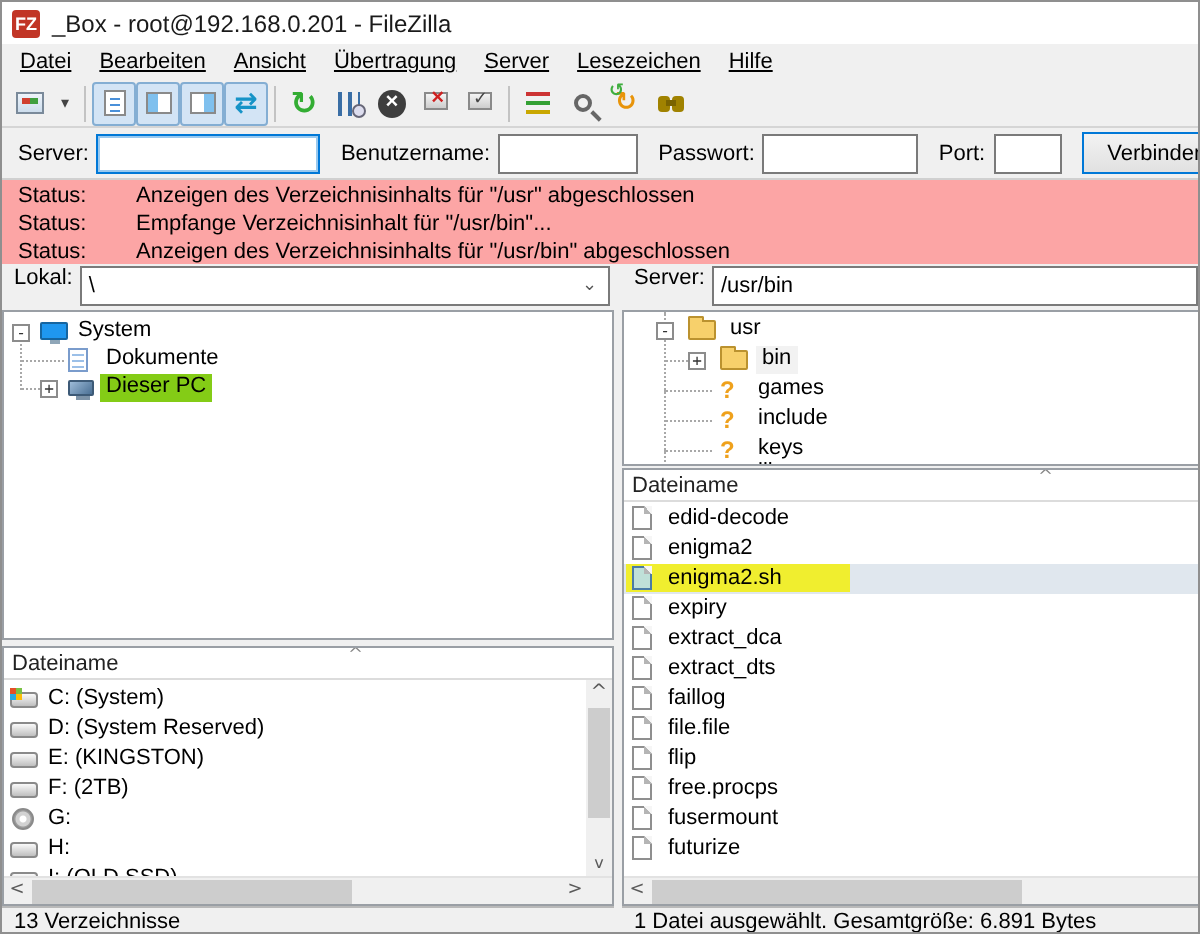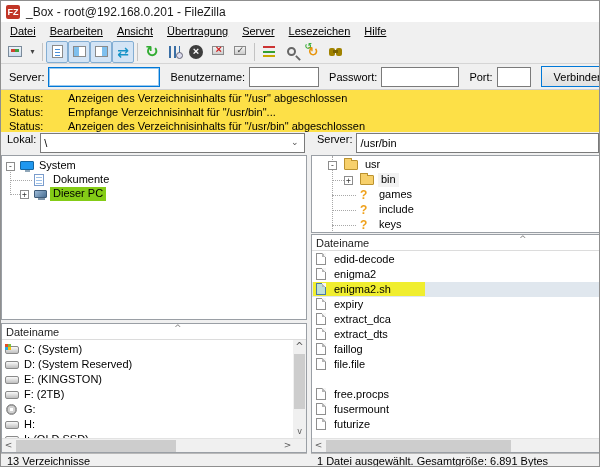--- a/index.html
+++ b/index.html
@@ -48,21 +48,21 @@
   .ic-bino::before { content:''; position:absolute; left:4px; top:2px; width:5px; height:3px; background:#7a6300; }
 
   
   .quickbar { position:absolute; left:0; top:63px; width:100%; height:25px; background:#f0f0f0; display:flex; align-items:center; padding-left:8px; gap:4px; }
   .quickbar label { white-space:nowrap; }
   .qinput { height:20px; border:1px solid #7a7a7a; background:#fff; font:11px "Liberation Sans",sans-serif; padding:0 3px; }
   .qinput.focused { border:1px solid #0078d7; box-shadow:0 0 0 1px #99c9ef inset; }
   .connect-btn { height:21px; padding:0 12px; background:linear-gradient(#f2f2f2,#e1e1e1); border:1px solid #0078d7; font:11px "Liberation Sans",sans-serif; margin-left:6px; }
 
   
-  .log { position:absolute; left:0; top:88px; width:100%; height:43px; background:#fde047; border-top:1px solid #d0d0d0; padding-top:1px; }
+  .log { position:absolute; left:0; top:88px; width:100%; height:43px; background:#fca5a5; border-top:1px solid #d0d0d0; padding-top:1px; }
   .log-row { height:14px; line-height:14px; white-space:nowrap; }
   .log-type { display:inline-block; width:67px; padding-left:8px; }
 
   
   .main { position:absolute; left:0; top:131px; width:100%; height:336px; background:#f0f0f0; }
   .pane-box { position:absolute; background:#fff; border:1px solid #9a9fa5; overflow:hidden; }
   .pathbar { position:absolute; height:22px; display:flex; background:#f0f0f0; }
   .pathbar label { padding:0 4px 0 6px; }
   .combo { flex:1; height:20px; border:1px solid #7a7a7a; background:#fff; font:11px "Liberation Sans",sans-serif; padding:0 3px; margin-right:2px; }
   .combo-chevron { position:absolute; right:8px; top:7px; width:8px; height:8px; }
@@ -355,20 +355,24 @@
           <span class="rlabel">extract_dts</span>
         </div>
       <div class="lrow" style="top:107px">
           <span class="ifile" style="left:4px"></span>
           <span class="rlabel">faillog</span>
         </div>
       <div class="lrow" style="top:122px">
           <span class="ifile" style="left:4px"></span>
           <span class="rlabel">file.file</span>
         </div>
+      <div class="lrow" style="top:137px">
+          <span class="ifile" style="left:4px"></span>
+          <span class="rlabel">flip</span>
+        </div>
       <div class="lrow" style="top:152px">
           <span class="ifile" style="left:4px"></span>
           <span class="rlabel">free.procps</span>
         </div>
       <div class="lrow" style="top:167px">
           <span class="ifile" style="left:4px"></span>
           <span class="rlabel">fusermount</span>
         </div>
       <div class="lrow" style="top:182px">
           <span class="ifile" style="left:4px"></span>

